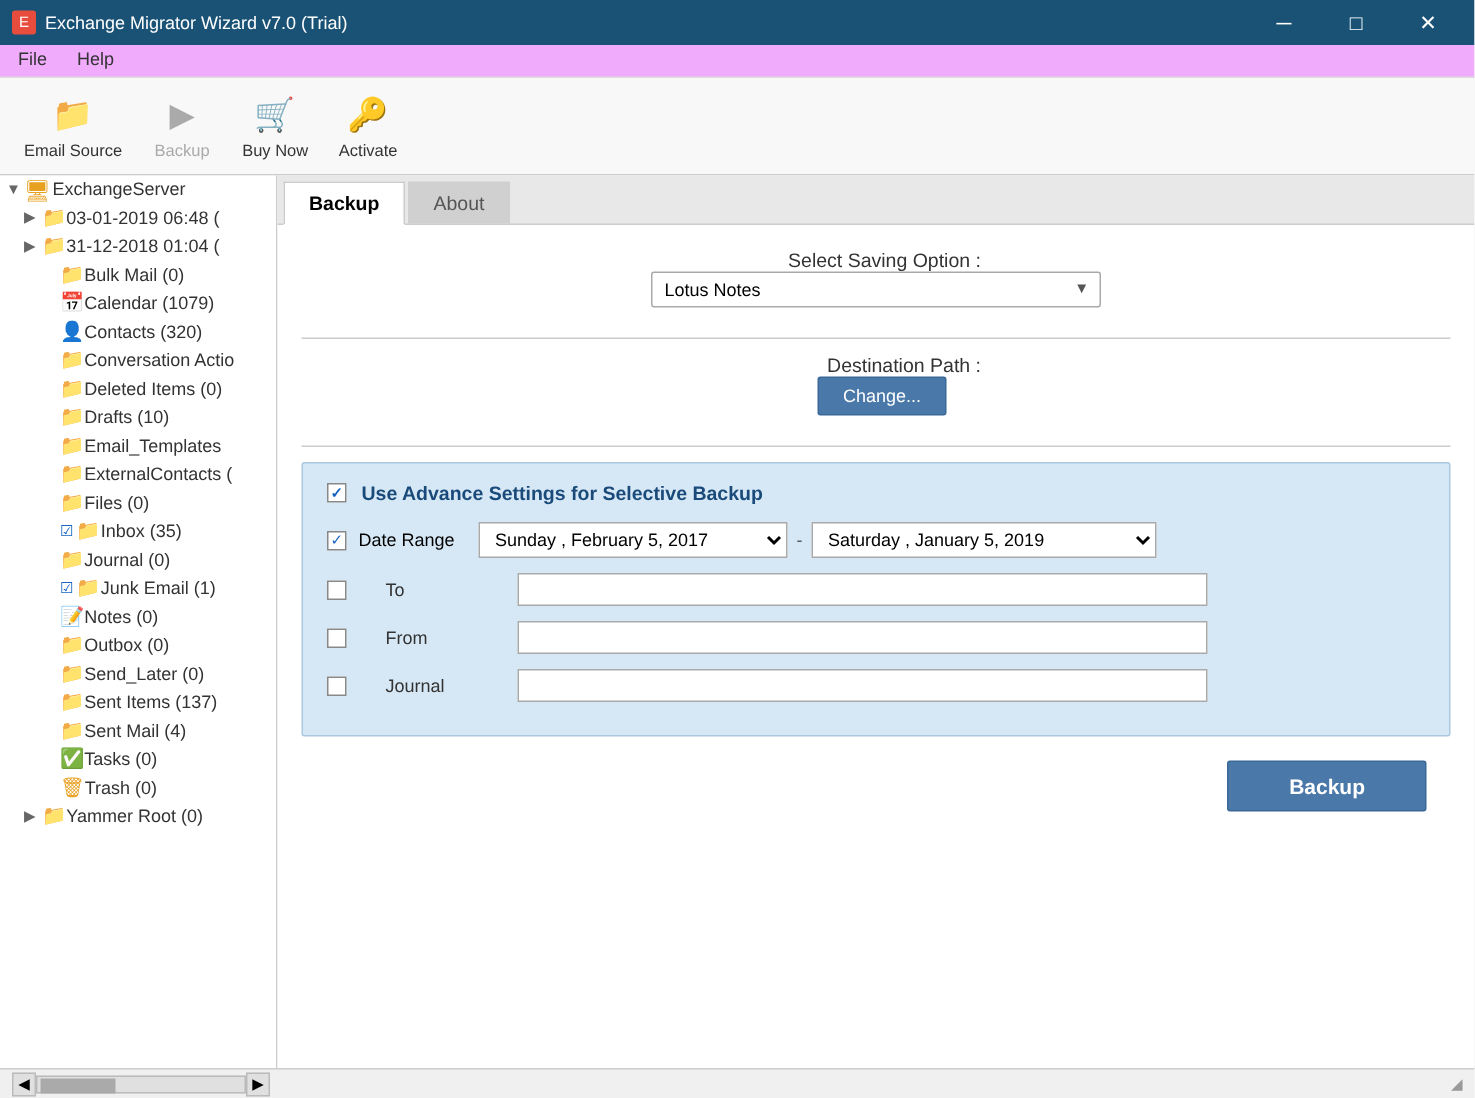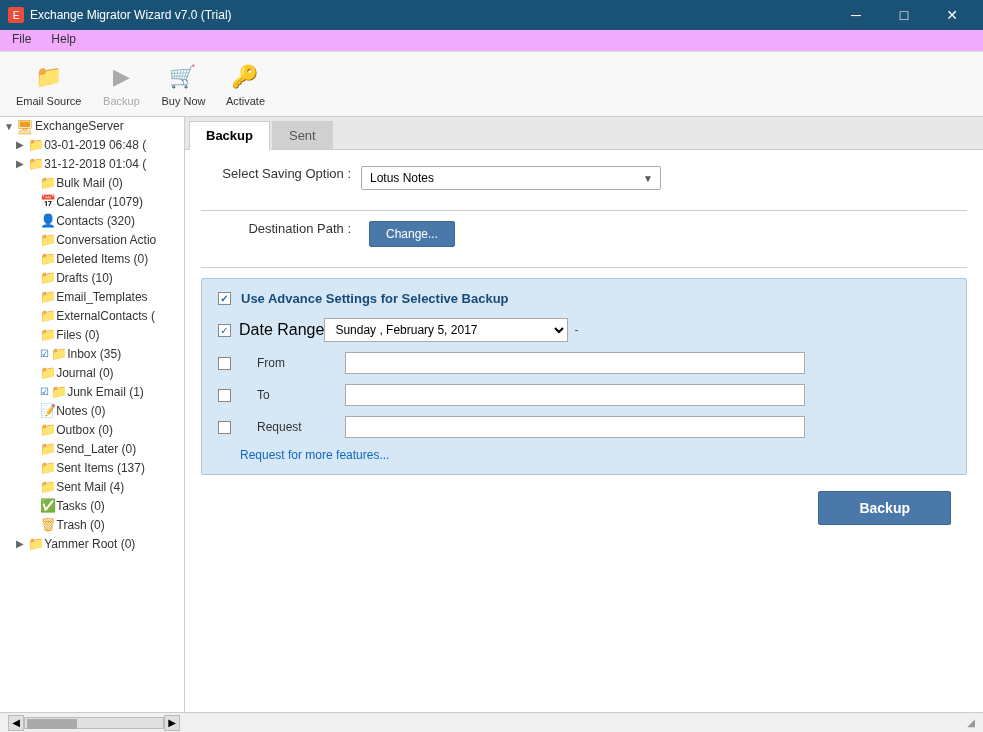--- a/index.html
+++ b/index.html
@@ -39,21 +39,21 @@
     
     
     .tabs { display: flex; background: #e8e8e8; border-bottom: 1px solid #ccc; padding: 0 4px; padding-top: 4px; }
     .tab { padding: 6px 16px; cursor: pointer; font-size: 13px; border: 1px solid transparent; border-bottom: none; margin-right: 2px; background: #d0d0d0; color: #555; }
     .tab.active { background: white; border-color: #ccc; color: #000; font-weight: bold; border-bottom: 1px solid white; margin-bottom: -1px; }
 
     
     .content-panel { flex: 1; background: white; padding: 16px; overflow-y: auto; }
 
     
-    .form-row { display: flex; margin-bottom: 20px; }
+    .form-row { display: flex; align-items: center; margin-bottom: 20px; flex-direction: column; }
     .form-label { color: #333; font-size: 13px; min-width: 160px; text-align: right; padding-right: 10px; }
     .form-select { width: 300px; padding: 4px 8px; border: 1px solid #aaa; border-radius: 2px; font-size: 12px; background: white; cursor: pointer; appearance: none; -webkit-appearance: none; }
     .select-wrapper { position: relative; display: inline-block; }
     .select-arrow { position: absolute; right: 8px; top: 50%; transform: translateY(-50%); pointer-events: none; font-size: 10px; color: #555; }
     
     .path-input { width: 460px; padding: 3px 6px; border: 1px solid #aaa; font-size: 11px; background: white; }
     .change-btn { margin-left: 8px; padding: 5px 16px; background: #4a78a8; color: white; border: 1px solid #3a6898; cursor: pointer; font-size: 12px; border-radius: 2px; }
 
     
     .divider { border: none; border-top: 1px solid #ccc; margin: 10px 0; }
@@ -268,21 +268,21 @@
       <span class="tree-toggle">▶</span>
       <span class="folder-icon" style="font-size:13px;">📁</span>
       <span>Yammer Root (0)</span>
     </div>
   </div>
 
   <div class="content">
 
     <div class="tabs">
       <div class="tab active">Backup</div>
-      <div class="tab">Sent</div>
+      <div class="tab">About</div>
     </div>
 
     <div class="content-panel">
 
       <div class="form-row">
         <span class="form-label">Select Saving Option :</span>
         <div class="select-wrapper">
           <select class="form-select">
             <option>Lotus Notes</option>
             <option>Office 365</option>
@@ -312,51 +312,51 @@
             <span class="checkbox-check">✓</span>
           </div>
           <span>Use Advance Settings for Selective Backup</span>
         </div>
 
         <div class="advance-row">
           <div style="display:flex;align-items:center;gap:4px;">
             <div class="checkbox-custom checkbox-checked">
               <span class="checkbox-check">✓</span>
             </div>
-            <span style="font-size:16px;min-width:80px;">Date Range</span>
+            <span style="font-size:12px;min-width:80px;">Date Range</span>
           </div>
           <div class="date-row">
-            <select class="date-select" style="width:244px;">
+            <select class="date-select" style="width:206px;">
               <option>Sunday , February  5, 2017</option>
             </select>
             <span class="dash">-</span>
+            <select class="date-select" style="width:230px;">
+              <option>Saturday , January  5, 2019</option>
+            </select>
           </div>
+        </div>
+
+        <div class="advance-row">
+          <div class="checkbox-custom"></div>
+          <span class="advance-label">To</span>
+          <input type="text" class="advance-input" style="width: 460px;">
         </div>
 
         <div class="advance-row">
           <div class="checkbox-custom"></div>
           <span class="advance-label">From</span>
           <input type="text" class="advance-input" style="width: 460px;">
         </div>
 
         <div class="advance-row">
           <div class="checkbox-custom"></div>
-          <span class="advance-label">To</span>
+          <span class="advance-label">Journal</span>
           <input type="text" class="advance-input" style="width: 460px;">
         </div>
 
-        <div class="advance-row">
-          <div class="checkbox-custom"></div>
-          <span class="advance-label">Request</span>
-          <input type="text" class="advance-input" style="width: 460px;">
-        </div>
-
-        <div style="margin-top:8px;">
-          <a class="request-link">Request for more features...</a>
-        </div>
       </div>
 
       <div class="backup-btn-container">
         <button class="backup-btn">Backup</button>
       </div>
     </div>
   </div>
 </div>
 
 <div class="bottom-bar">

